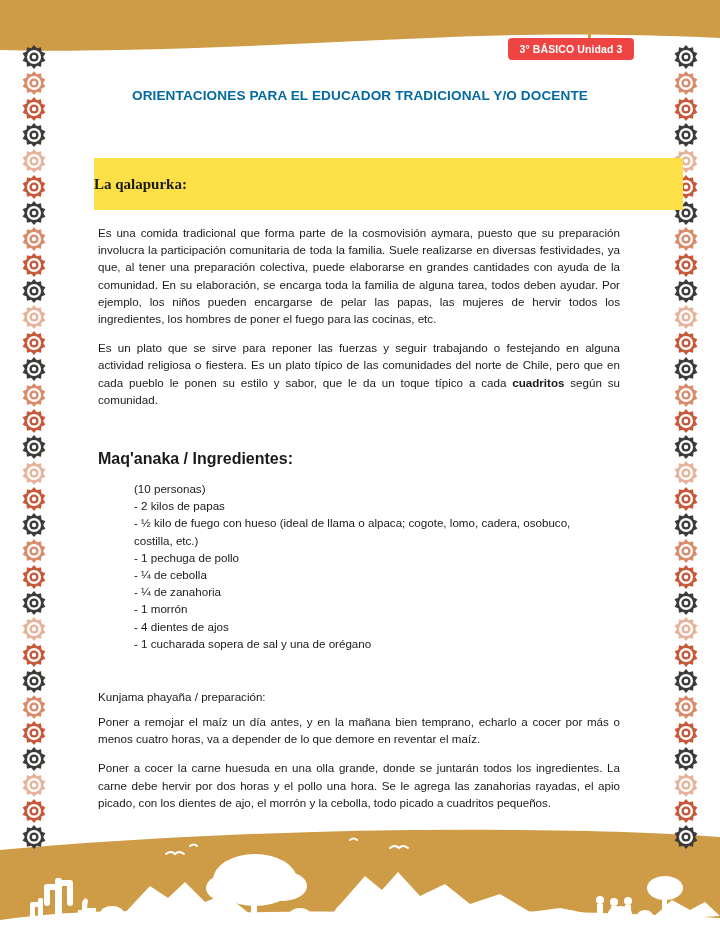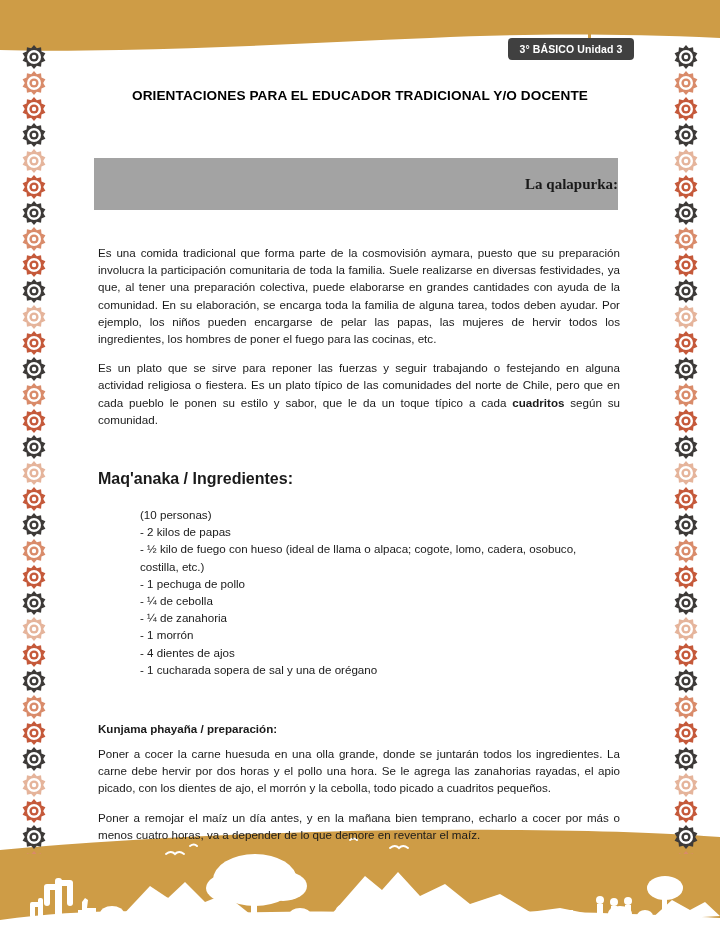--- a/index.html
+++ b/index.html
@@ -34,21 +34,21 @@
   }
   .top-band svg { display: block; }
 
   
   .unit-badge {
     position: absolute;
     top: 38px;
     left: 508px;
     width: 126px;
     height: 22px;
-    background: #404040;
+    background: #ef4444;
     border-radius: 4px;
     color: #ffffff;
     font-size: 10.5px;
     font-weight: bold;
     letter-spacing: .1px;
     display: flex;
     align-items: center;
     justify-content: center;
     z-index: 4;
     white-space: nowrap;
@@ -91,45 +91,45 @@
   }
 
   .doc-title {
     position: absolute;
     top: 88px;
     left: 60px;
     width: 600px;
     text-align: center;
     font-size: 13.6px;
     font-weight: bold;
-    color: #000000;
+    color: #0369a1;
     letter-spacing: .1px;
   }
 
   .recipe-banner {
     position: absolute;
     top: 158px;
     left: 94px;
-    width: 524px;
+    width: 589px;
     height: 52px;
-    background: #a3a3a3;
+    background: #fde047;
     display: flex;
     align-items: center;
-    justify-content: flex-end;
+    justify-content: flex-start;
   }
   .recipe-banner-text {
     font-family: "Liberation Serif", serif;
     font-size: 15px;
     font-weight: bold;
     color: #1a1a1a;
   }
 
   .body-block {
     position: absolute;
-    top: 244px;
+    top: 224px;
     left: 98px;
     width: 522px;
   }
 
   p.para {
     margin: 0 0 12px 0;
     font-size: 11.6px;
     line-height: 17.2px;
     color: #1a1a1a;
     text-align: justify;
@@ -137,34 +137,34 @@
   p.para:last-child { margin-bottom: 0; }
 
   .sec-head {
     margin: 14px 0 8px 0;
     font-size: 16px;
     font-weight: bold;
     color: #1a1a1a;
   }
 
   .ing-list {
-    margin: 18px;
+    margin: 12px;
     padding: 0 0 0 24px;
     list-style: none;
   }
   .ing-list li {
     font-size: 11.6px;
     line-height: 17.2px;
     color: #1a1a1a;
   }
 
   .prep-head {
     margin: 0 0 10px 0;
     font-size: 11.6px;
-    font-weight: bold;
+    font-weight: normal;
     color: #1a1a1a;
   }
 
   .gap-lg { height: 26px; }
   .gap-md { height: 16px; }
 
   
   .bottom-band {
     position: absolute;
     left: 0;
@@ -546,22 +546,22 @@
           <li>- 1 morrón</li>
           <li>- 4 dientes de ajos</li>
           <li>- 1 cucharada sopera de sal y una de orégano</li>
         </ul>
 
       <div class="gap-lg"></div>
 
       <div class="prep-head">Kunjama phayaña / preparación:</div>
 
       <div id="preparation-paragraphs">
+          <p class="para">Poner a remojar el maíz un día antes, y en la mañana bien temprano, echarlo a cocer por más o menos cuatro horas, va a depender de lo que demore en reventar el maíz.</p>
           <p class="para">Poner a cocer la carne huesuda en una olla grande, donde se juntarán todos los ingredientes. La carne debe hervir por dos horas y el pollo una hora. Se le agrega las zanahorias rayadas, el apio picado, con los dientes de ajo, el morrón y la cebolla, todo picado a cuadritos pequeños.</p>
-          <p class="para">Poner a remojar el maíz un día antes, y en la mañana bien temprano, echarlo a cocer por más o menos cuatro horas, va a depender de lo que demore en reventar el maíz.</p>
         </div>
 
     </div>
   </div>
 
   <div class="bottom-band">
     <svg width="720" height="108" viewBox="0 0 720 108" xmlns="http://www.w3.org/2000/svg">
 
       <path d="M0,26 C160,12 340,4 520,6 C620,7 680,10 720,13 L720,108 L0,108 Z" fill="#CE9C46"></path>
 

